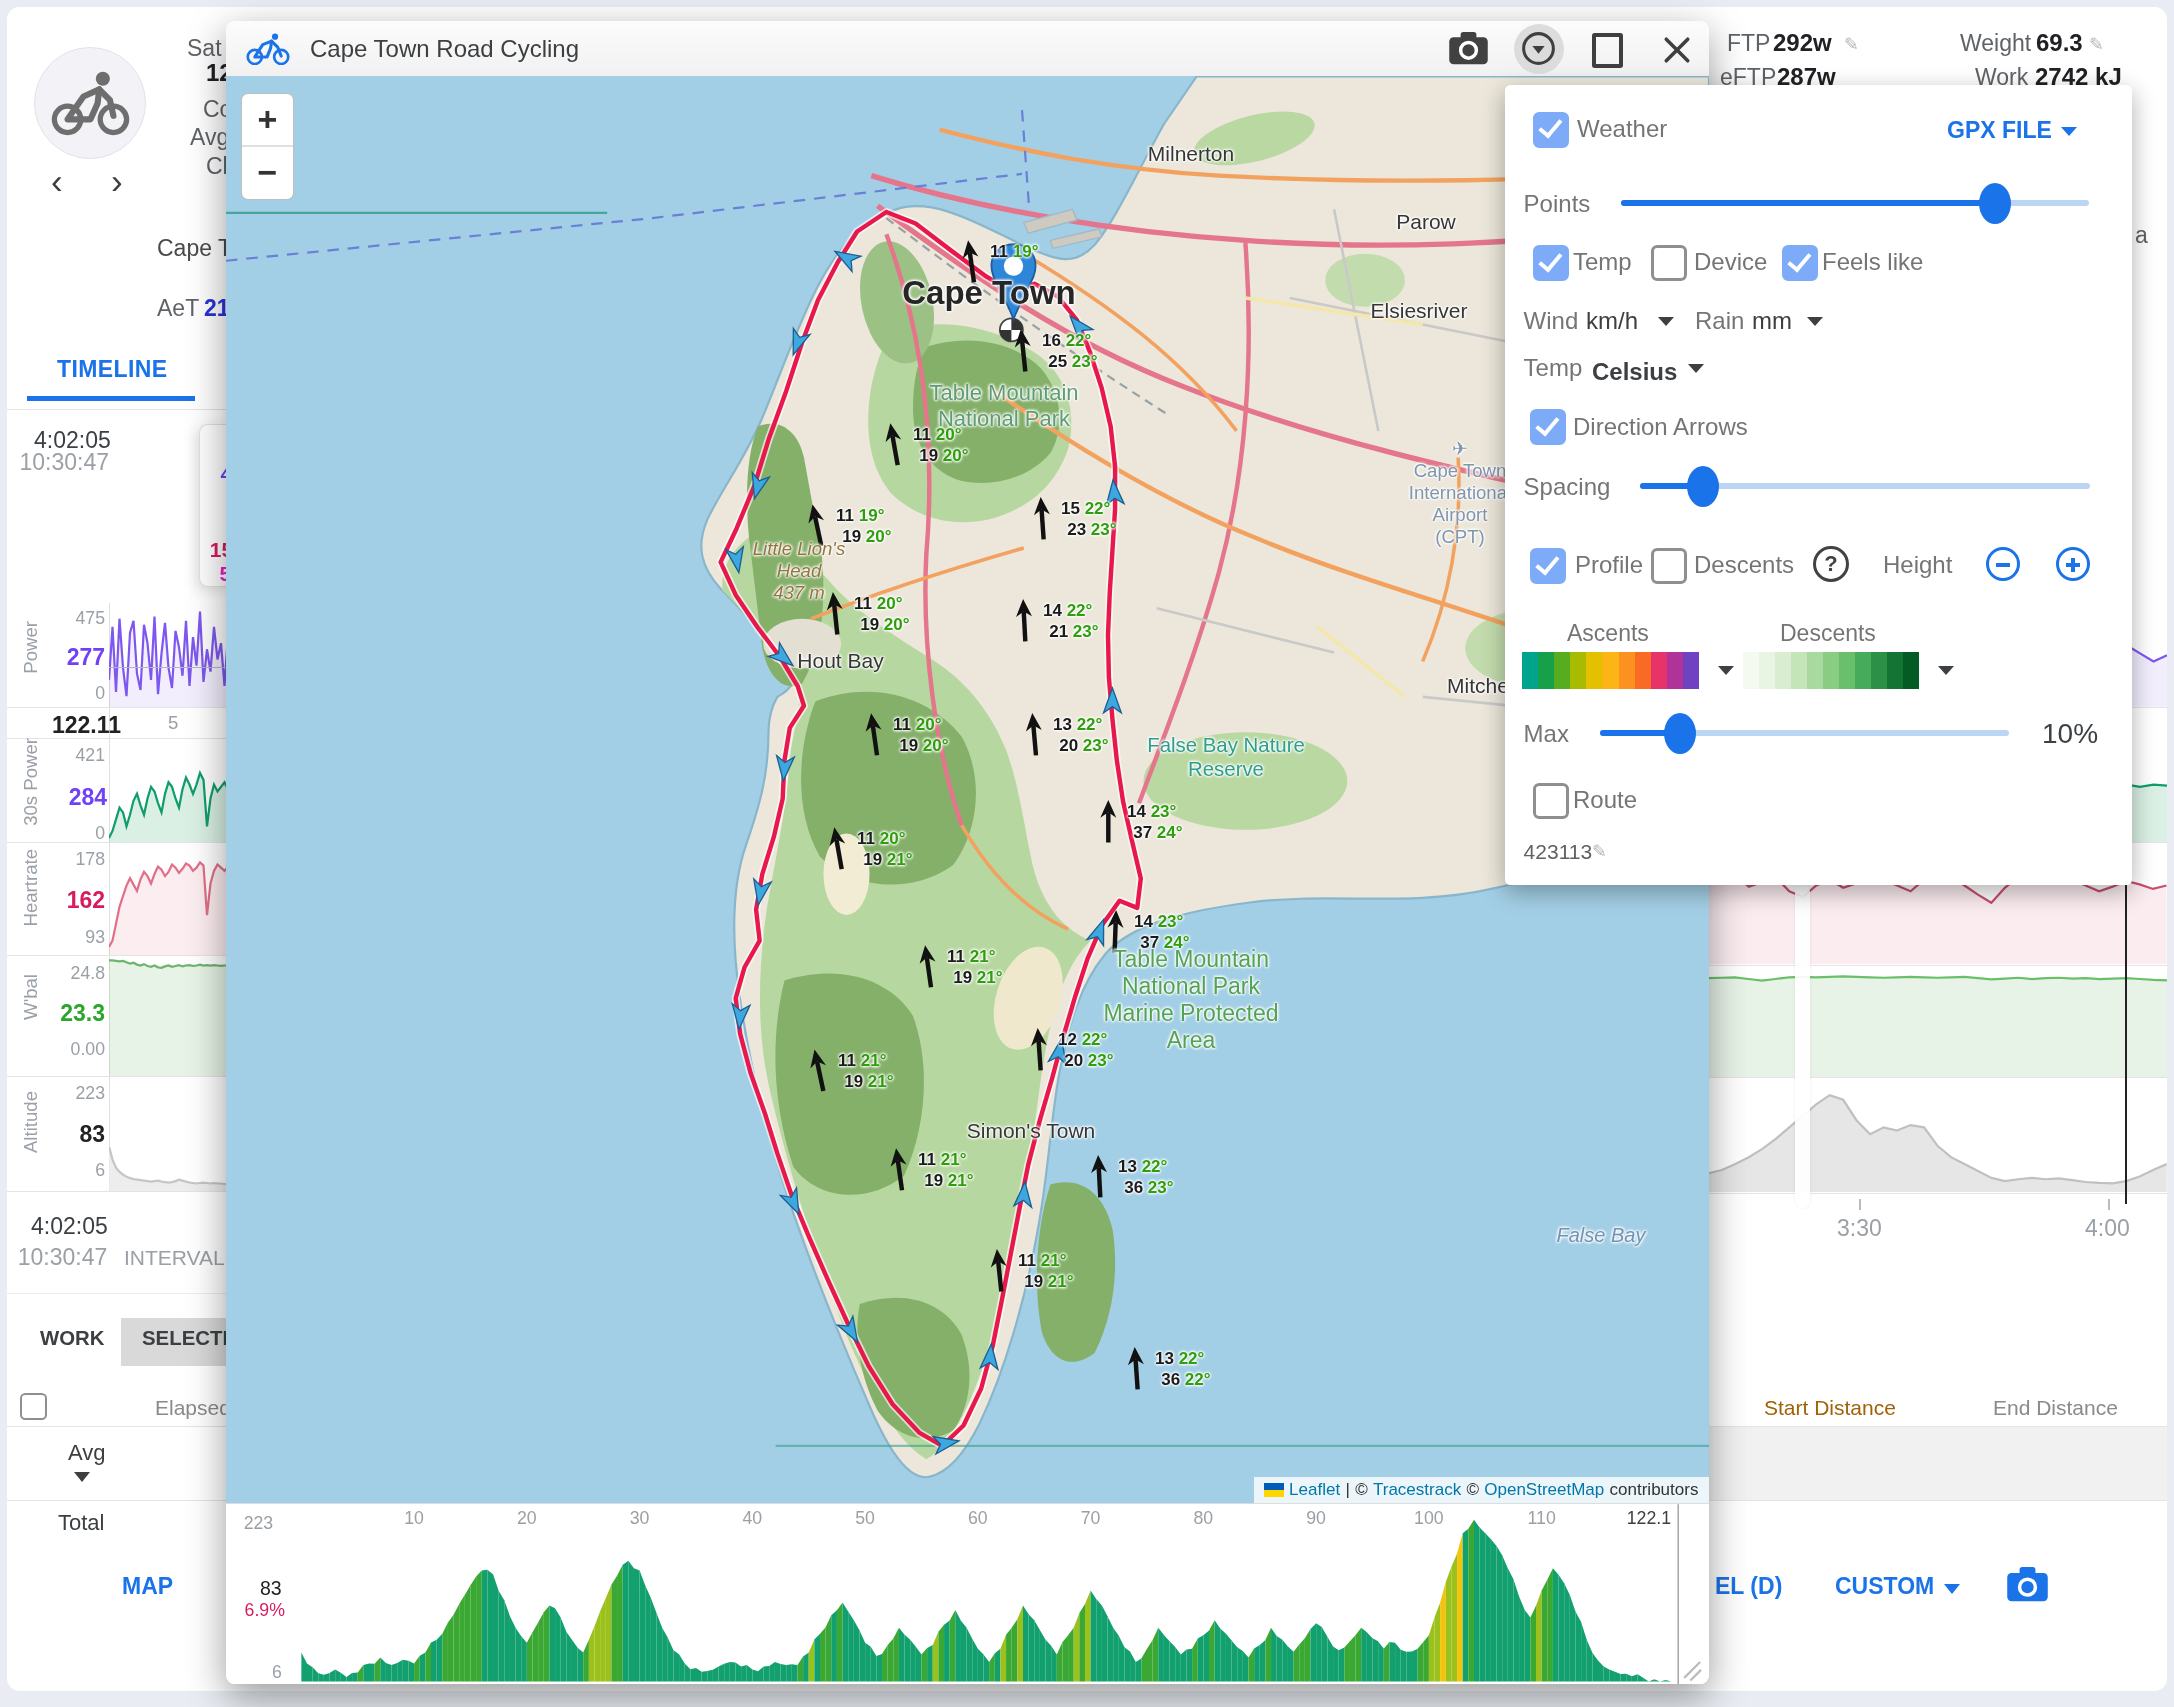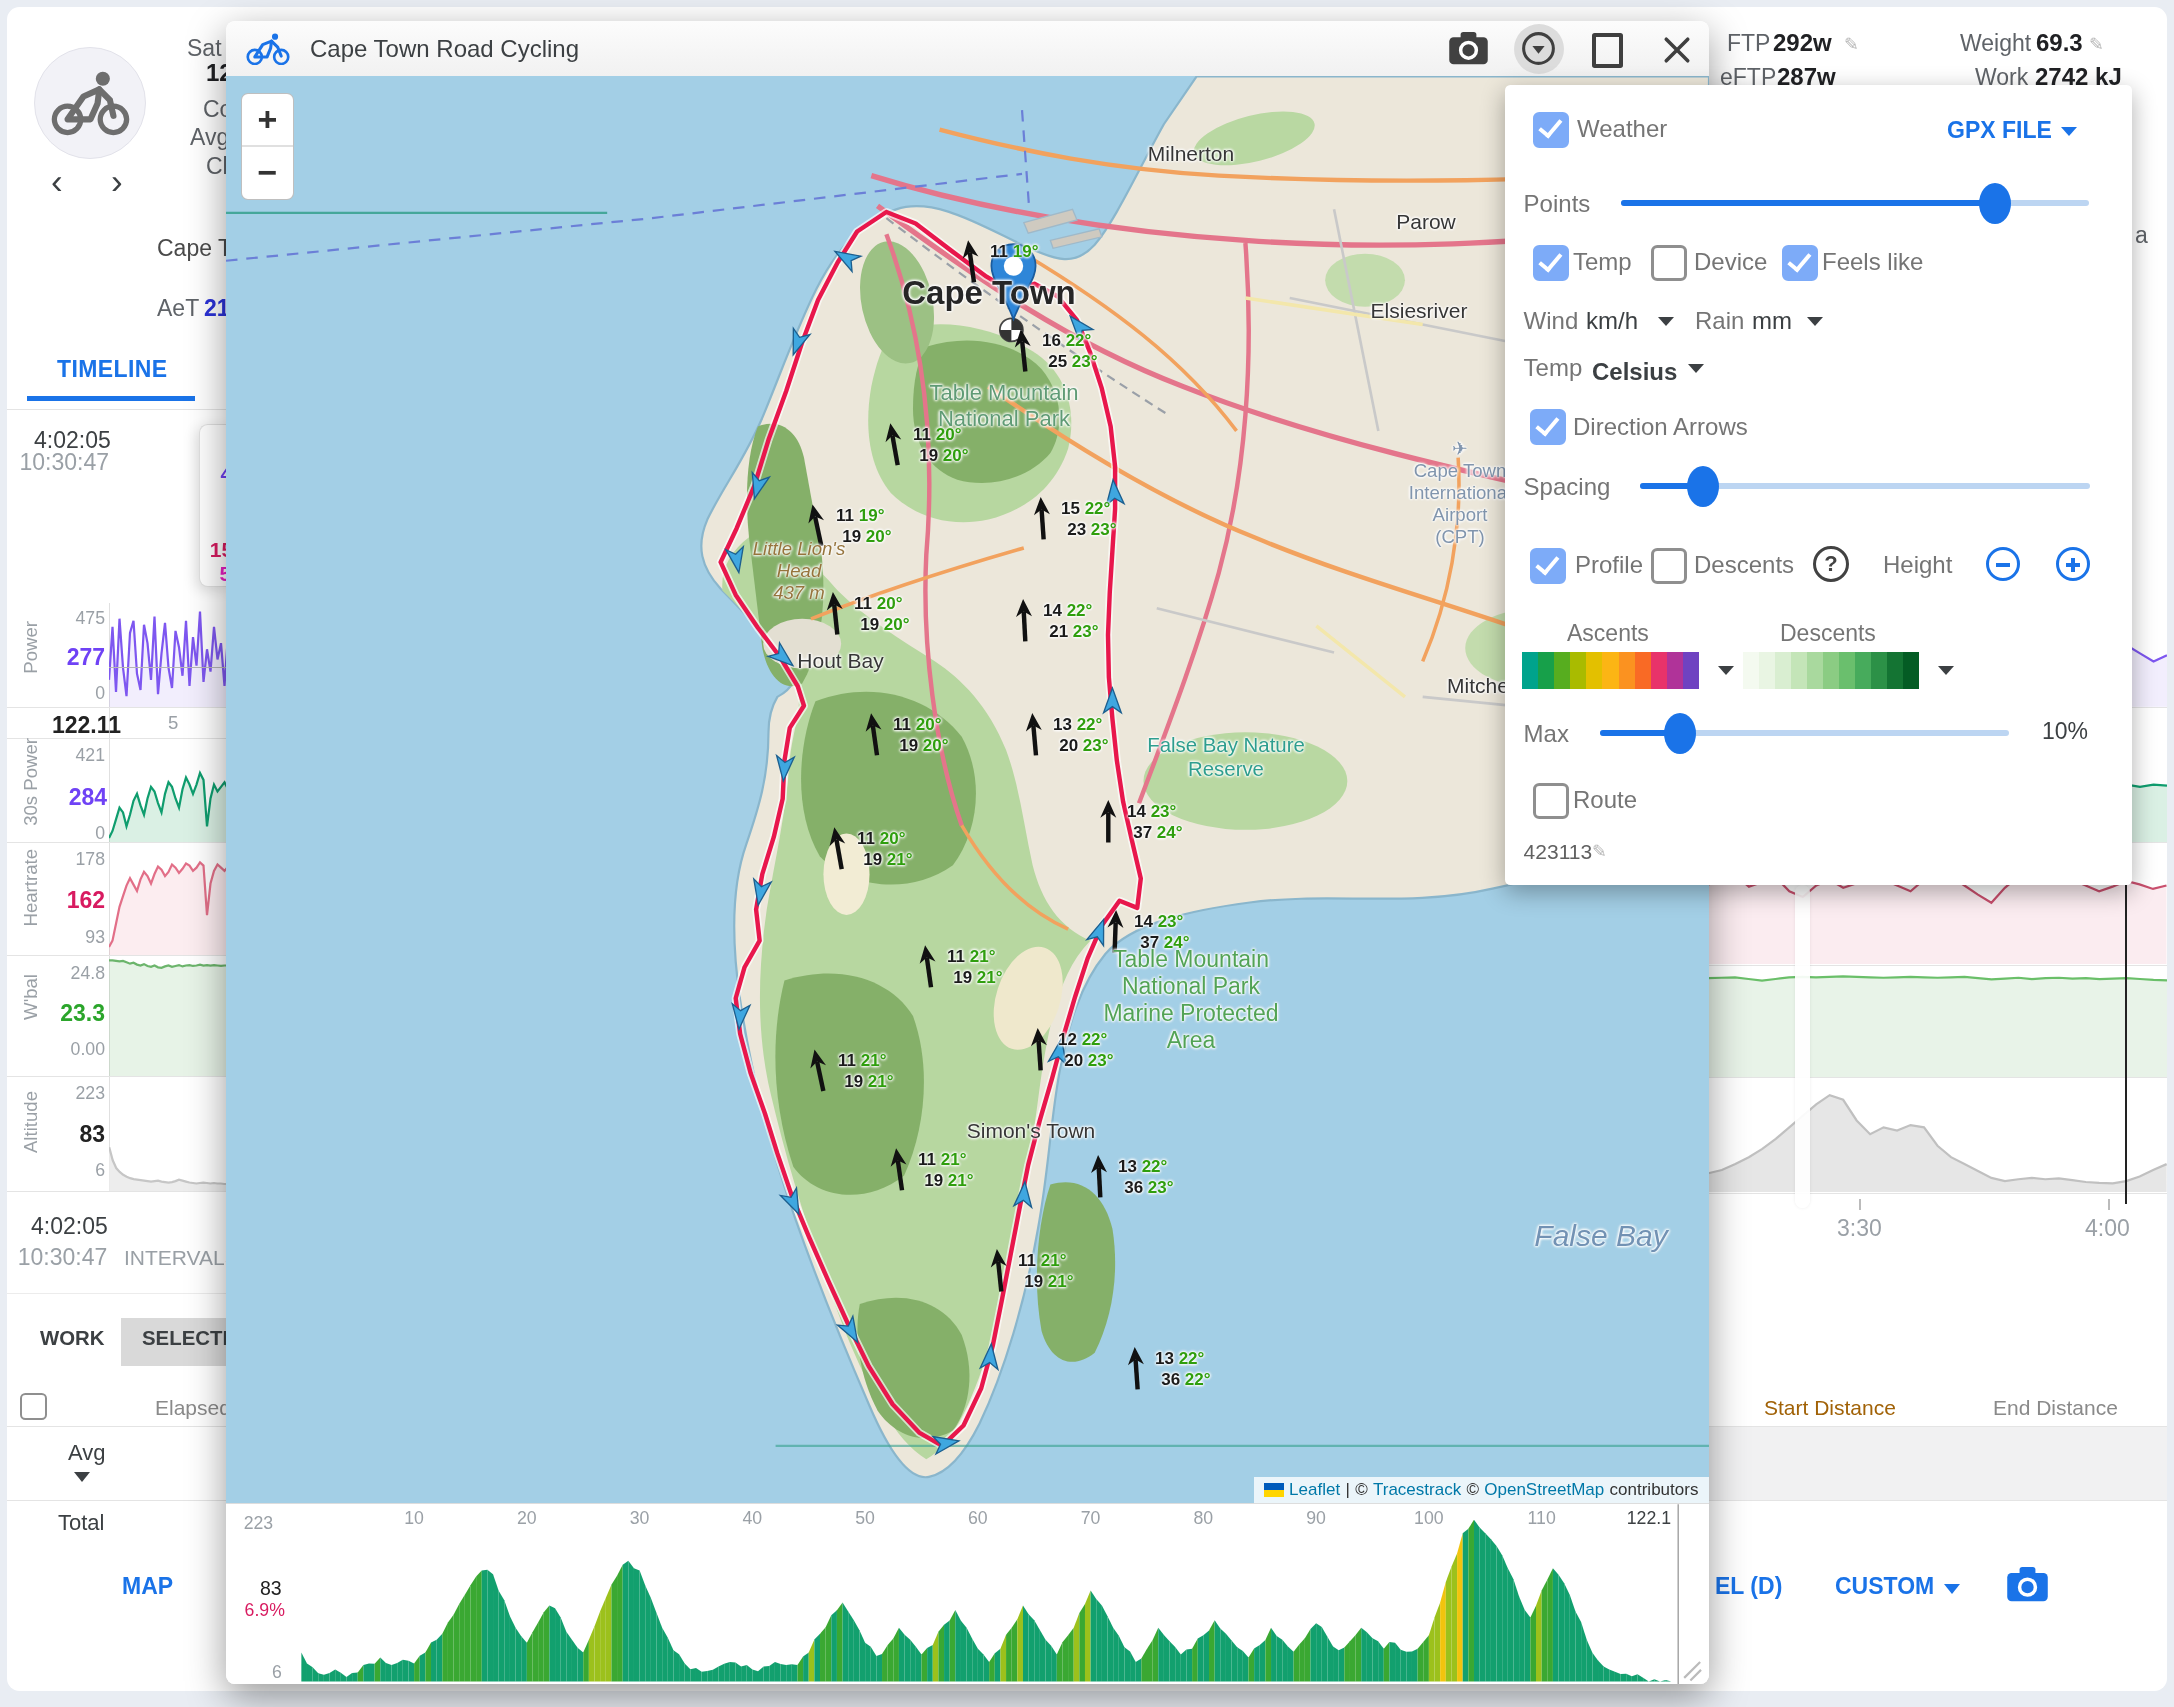--- a/index.html
+++ b/index.html
@@ -50,21 +50,21 @@
   .attrbar a{color:#0078A8;text-decoration:none;}
   .uaflag{display:inline-block;width:19.5px;height:13.3px;background:linear-gradient(#005bbb 50%,#ffd500 50%);}
   
   .ml{position:absolute;transform:translate(-50%,-50%);text-align:center;line-height:1.18;white-space:nowrap;z-index:3;
       text-shadow:0 0 2.7px #fff,0 0 2.7px #fff,0 0 3.5px #fff,0 0 3.5px #fff;}
   .ml.city{font-size:33px;font-weight:bold;color:#262626;}
   .ml.town{font-size:21px;color:#363636;}
   .ml.park{font-size:22px;color:#5f9b75;}
   .ml.park2{font-size:20.4px;color:#2e9e8e;}
   .ml.marine{font-size:23px;color:#52a356;}
-  .ml.sea{font-size:30px;font-style:italic;color:#7292b4;}
+  .ml.sea{font-size:20px;font-style:italic;color:#7292b4;}
   .ml.peak{font-size:18.6px;font-style:italic;color:#96743c;}
   .ml.airport{font-size:18.6px;color:#8195ad;}
   .wx{position:absolute;font-size:17px;font-weight:bold;white-space:nowrap;z-index:3;line-height:1.25;
       text-shadow:0 0 2.7px #fff,0 0 2.7px #fff,0 0 3.5px #fff,0 0 3.5px #fff;}
   .wx .w{color:#1b1b1b;} .wx .t{color:#2f9e0d;}
   .wx .l2{margin-left:6.2px;}
   .wx svg{position:absolute;left:-32px;top:-3.5px;}
   
   .panel{position:absolute;left:1505px;top:85px;width:627px;height:800px;background:#fff;border-radius:5.3px;
          box-shadow:0 7px 25px rgba(0,0,0,.32);z-index:20;}
@@ -78,21 +78,21 @@
   .sl-fill{position:absolute;left:0;top:17px;height:6.2px;background:#1a73e8;border-radius:3.5px;}
   .sl-knob{position:absolute;top:0;width:32px;height:41px;background:#1a73e8;border-radius:50%;transform:translateX(-50%);}
   .caret{display:inline-block;margin-left:8.9px;width:0;height:0;border-left:8px solid transparent;border-right:8px solid transparent;border-top:9.8px solid #3c4043;vertical-align:middle;}
   .caret.blue{border-top-color:#1a73e8;}
   .pal{position:absolute;display:flex;height:37px;}
   .pal div{flex:1;}
   .ring{position:absolute;border-radius:50%;box-sizing:border-box;}
   .gpx{position:absolute;color:#1a73e8;font-size:23px;font-weight:bold;cursor:pointer;}
   .route-id{position:absolute;color:#616161;font-size:21px;}
   .pencil{color:#b5b5b5;font-size:17.7px;}
-  .pct{position:absolute;color:#3c4043;font-size:23px;}
+  .pct{position:absolute;color:#3c4043;font-size:28px;}
 </style>
 </head>
 <body>
 
 <div class="card"></div>
 
 <div class="avatar">
   <svg width="85" height="67" viewBox="0 0 96 76">
     <circle cx="22" cy="56" r="15" fill="none" stroke="#6e6e6e" stroke-width="6"></circle>
     <circle cx="74" cy="56" r="15" fill="none" stroke="#6e6e6e" stroke-width="6"></circle>

